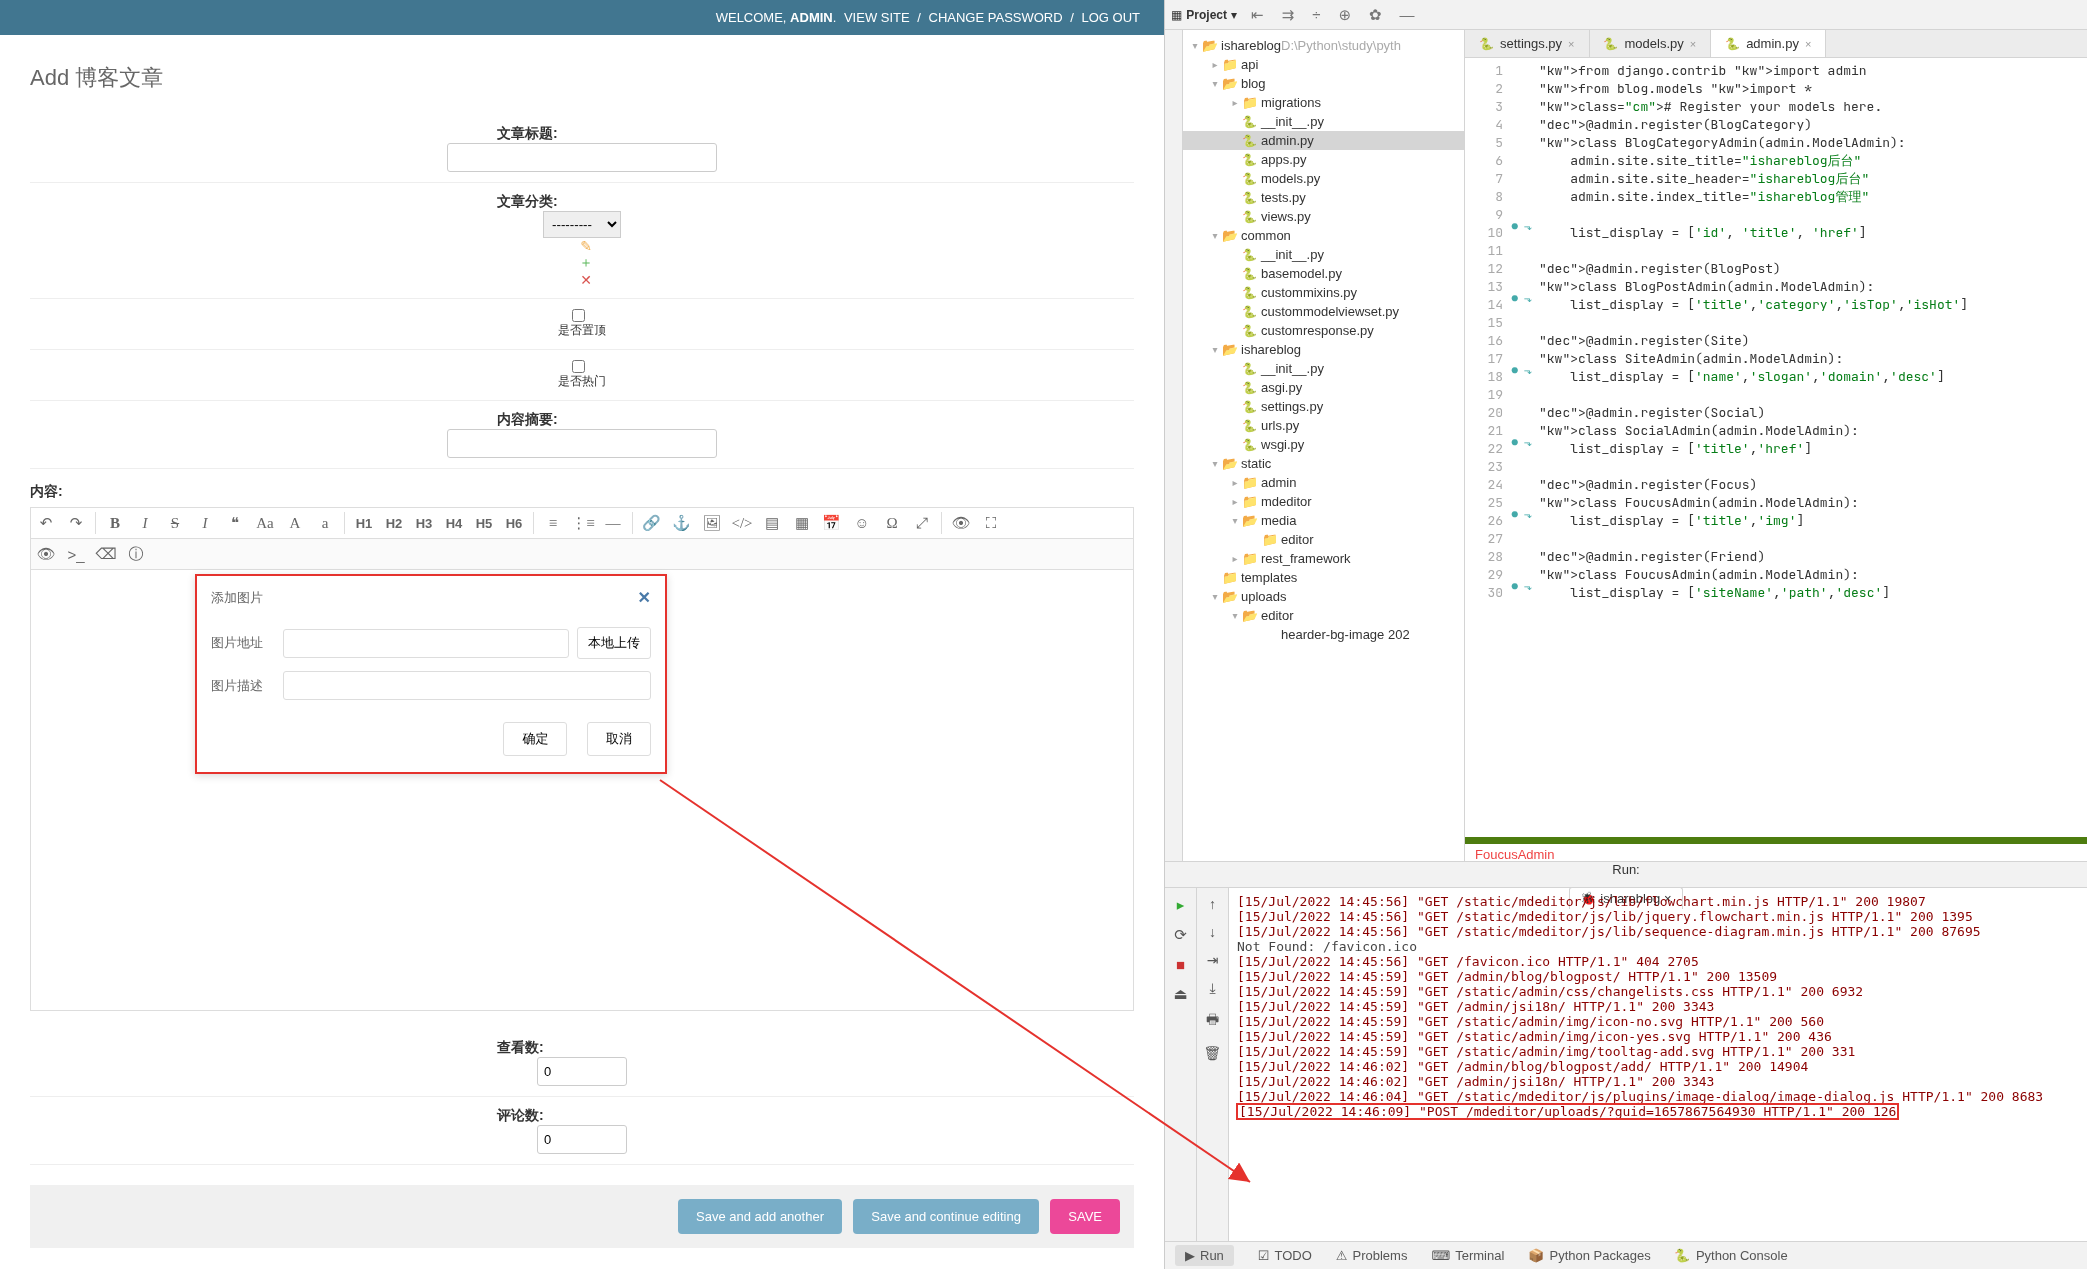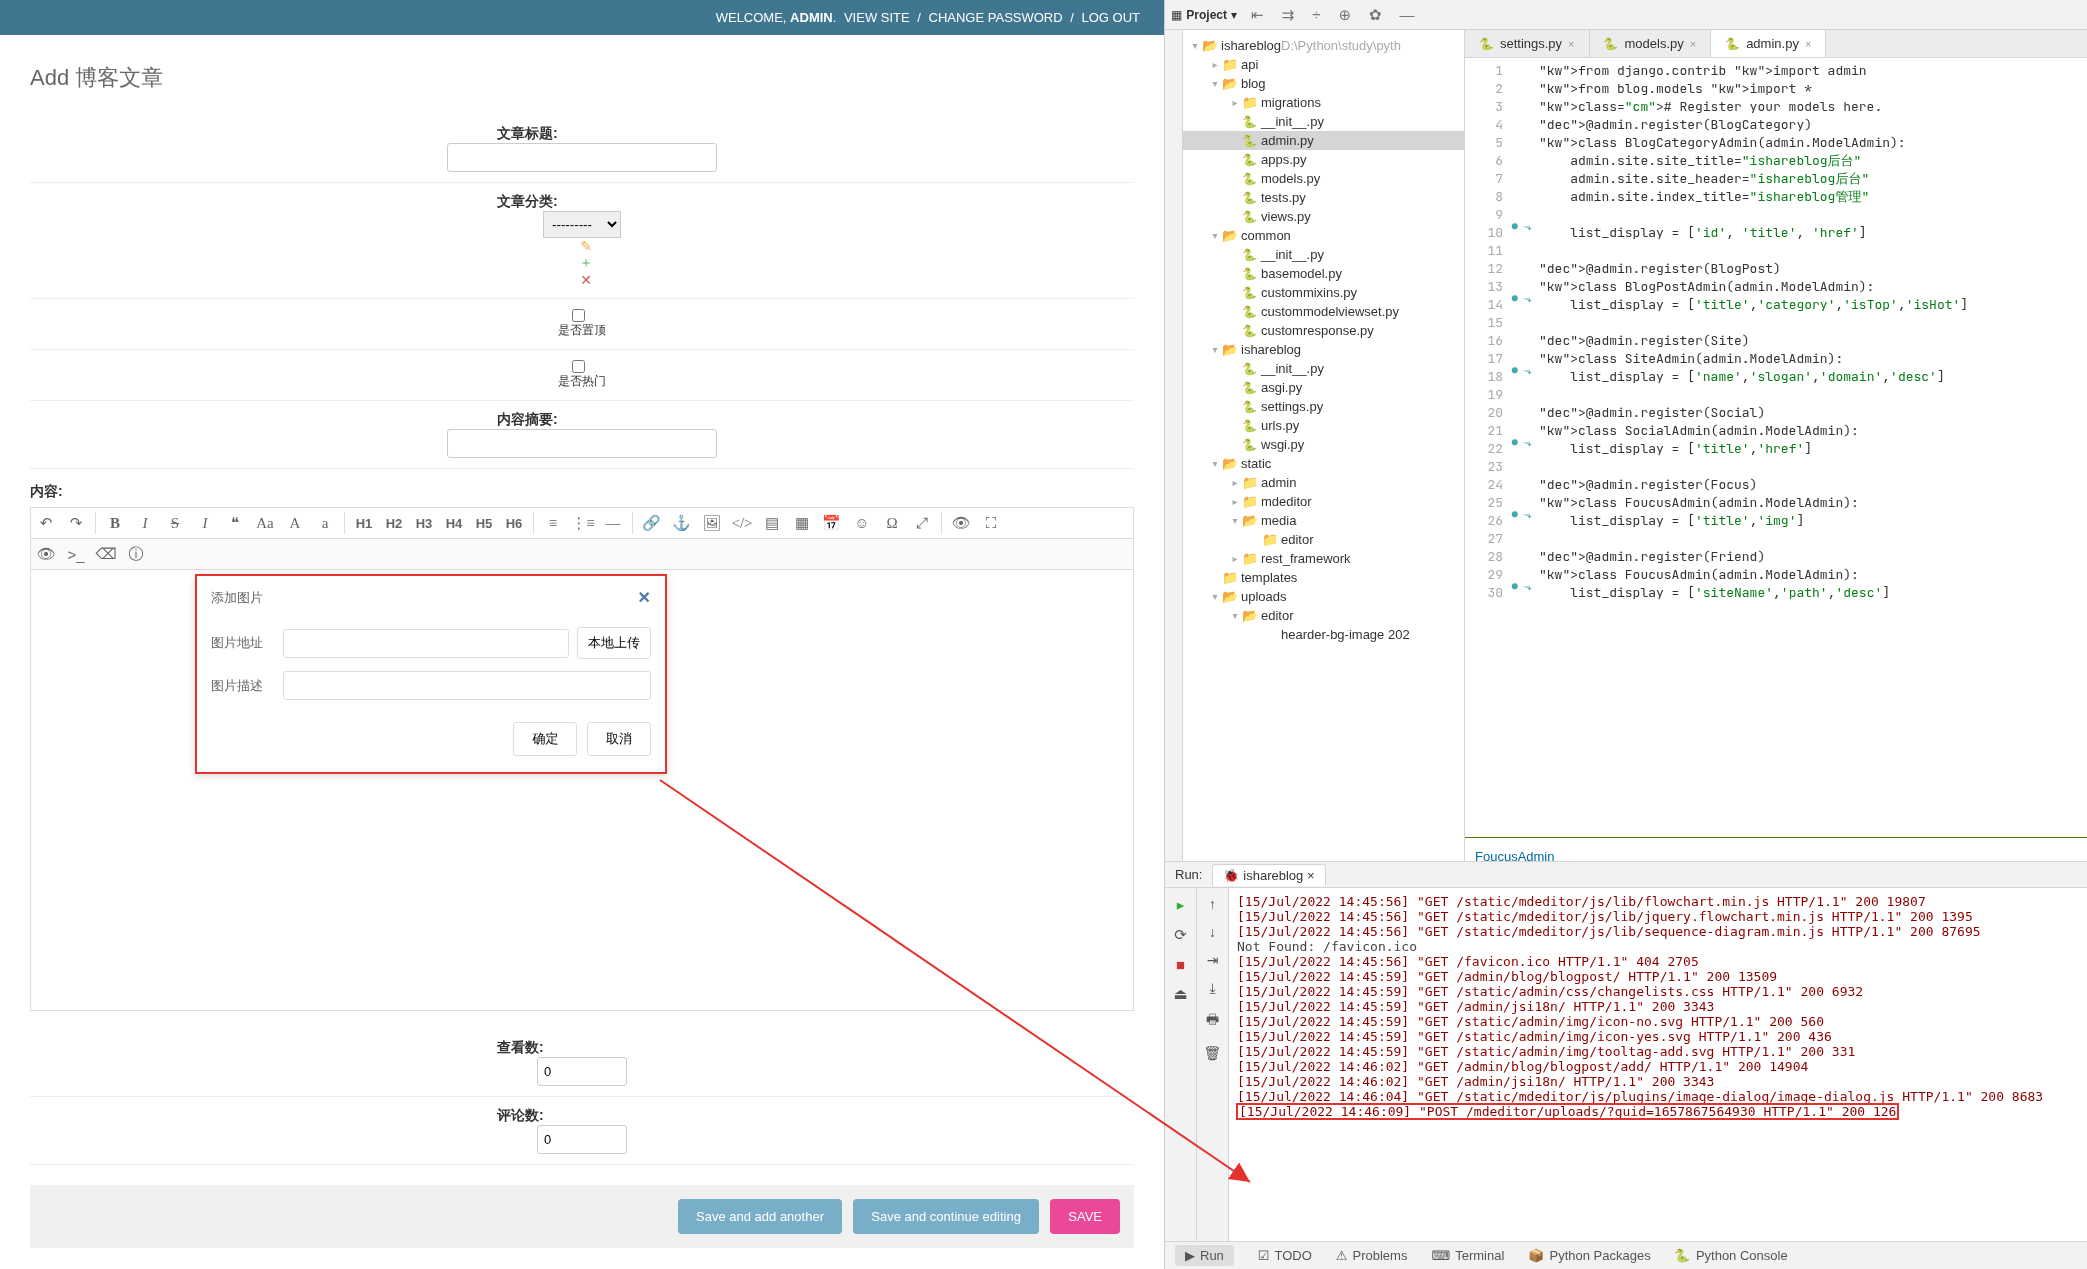--- a/index.html
+++ b/index.html
@@ -33,21 +33,21 @@
 
 .dlg { position: absolute; width: 472px; border: 2px solid #E5322D; background: #fff; box-shadow: 0 2px 8px rgba(0,0,0,.15); font-size: 13px; }
 .dlg-head { padding: 12px 14px; display: flex; justify-content: space-between; align-items: center; color: #666; }
 .dlg-close { color: #4a7aa8; font-weight: bold; cursor: pointer; font-size: 16px; }
 .dlg-body { padding: 8px 14px 0; }
 .dlg-row { display: flex; align-items: center; margin-bottom: 12px; }
 .dlg-row label { width: 72px; font-size: 13px; color: #666; }
 .dlg-row input { flex: 1; border: 1px solid #ddd; padding: 6px; border-radius: 3px; }
 .dlg-lbtn { margin-left: 8px; border: 1px solid #ddd; padding: 6px 10px; background: #fff; border-radius: 3px; cursor: pointer; font-size:13px; }
 .dlg-foot { padding: 10px 14px 16px; text-align: right; }
-.dlg-foot button { border: 1px solid #ddd; background: #fff; padding: 7px 18px; margin-left: 6px; border-radius: 3px; cursor: pointer; font-size:13px; }
+.dlg-foot button { border: 1px solid #ddd; background: #fff; padding: 7px 18px; margin-left: 16px; border-radius: 3px; cursor: pointer; font-size:13px; }
 
 .actions { background: #f0f0f0; padding: 14px; text-align: right; margin-top: 20px; }
 .actions button, .actions input { background: #79aec8; color: #fff; border: none; padding: 10px 18px; margin-left: 8px; border-radius: 4px; cursor: pointer; font-size: 13px; }
 .actions .save { background: #ec4899; }
 
 
 .ide { flex: 1; display: flex; flex-direction: column; background: #f2f2f2; }
 .ide-top { height: 30px; display: flex; align-items: center; padding: 0 6px; gap: 10px; border-bottom: 1px solid #d4d4d4; background:#f2f2f2; }
 .ide-top .prj { display:flex; align-items:center; gap:4px; }
 .top-ic { color:#777; font-size:15px; padding:0 4px; }
@@ -64,24 +64,24 @@
 .tabs { display: flex; height: 28px; border-bottom: 1px solid #d4d4d4; background: #ececec; }
 .tab { padding: 5px 14px; font-size: 13px; border-right: 1px solid #d4d4d4; display: flex; align-items: center; gap: 6px; background:#ececec; }
 .tab.act { background: #fff; }
 .tab .cx { color:#999; font-size:11px; }
 .code { flex: 1; display: flex; font-family: "Consolas","JetBrains Mono",monospace; font-size: 13px; overflow: auto; }
 .gut { width: 46px; text-align: right; color: #aaa; background: #fff; padding: 4px 8px 4px 0; user-select: none; }
 .gut div{ height:18px; line-height:18px; }
 .marks { width: 22px; background:#fff; }
 .marks div{ height:18px; font-size:10px; text-align:center; color:#4aa; }
 .src { flex: 1; padding: 4px 0 4px 6px; white-space: pre; line-height: 18px; } .str{color:#067d17;}
-.breadcrumb { height: 24px; border-top: 1px solid #4d7c0f; padding: 11px 10px; color: #0369a1; font-size: 13px; background:#fff; }
+.breadcrumb { height: 24px; border-top: 7px solid #4d7c0f; padding: 3px 10px; color: #ef4444; font-size: 13px; background:#fff; }
 
 .run { height: 380px; border-top: 1px solid #d4d4d4; display: flex; flex-direction: column; background: #fff; }
-.run-head { height: 26px; display: flex; align-items: center; gap: 10px; padding: 0 10px; background: #f2f2f2; border-bottom: 1px solid #d4d4d4; font-size:13px; }
+.run-head { height: 26px; display: flex; align-items: center; gap: 10px; padding: 0 10px; background: #f2f2f2; border-bottom: 1px solid #d4d4d4; font-size:13px;flex-direction:column; }
 .run-head .rtab { background:#fff; border:1px solid #d4d4d4; border-bottom:none; border-radius:3px 3px 0 0; padding:3px 10px; }
 .run-body { flex: 1; display: flex; min-height:0; }
 .run-side { width: 32px; background: #f2f2f2; border-right: 1px solid #d4d4d4; display:flex; flex-direction:column; align-items:center; gap:12px; padding-top:8px; color:#555; font-size:15px; }
 .run-side2 { width: 32px; background: #f2f2f2; border-right: 1px solid #d4d4d4; display:flex; flex-direction:column; align-items:center; gap:12px; padding-top:8px; color:#555; font-size:14px; }
 .cons { flex: 1; font-family: Consolas, monospace; font-size: 13px; overflow: auto; padding: 6px 8px; color:#8b0000; }
 .cons .nf { color: #444; }
 .cons .hl { outline: 2px solid #E5322D; outline-offset: -1px; display:inline-block; padding:0 2px; }
 
 .bottom-tabs { height: 28px; background: #f2f2f2; border-top: 1px solid #d4d4d4; display: flex; align-items: center; gap: 24px; padding: 0 10px; font-size: 13px; }
 .bottom-tabs .bt { display:flex; align-items:center; gap:5px; color:#555; }

